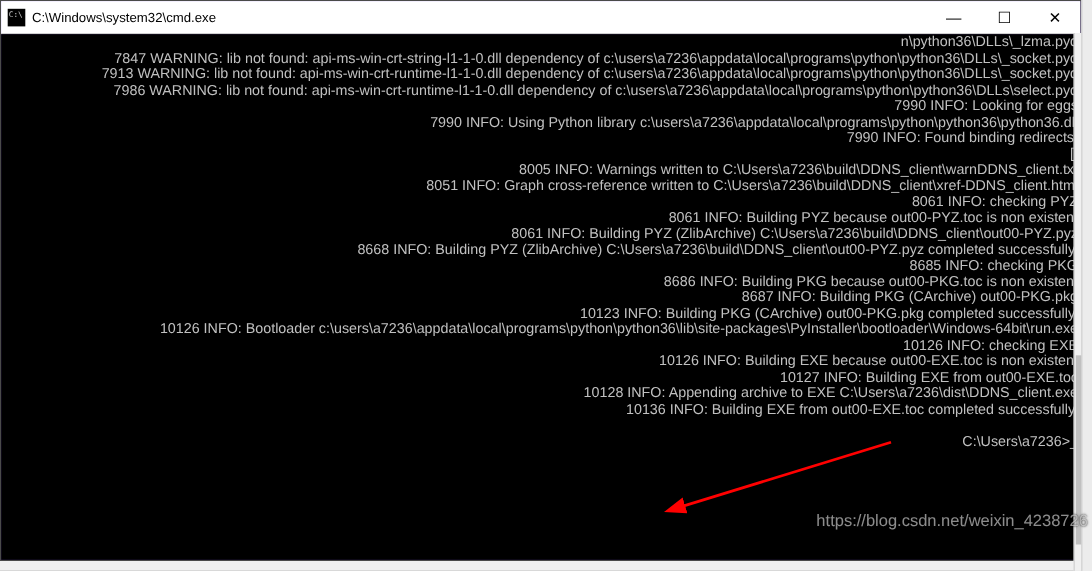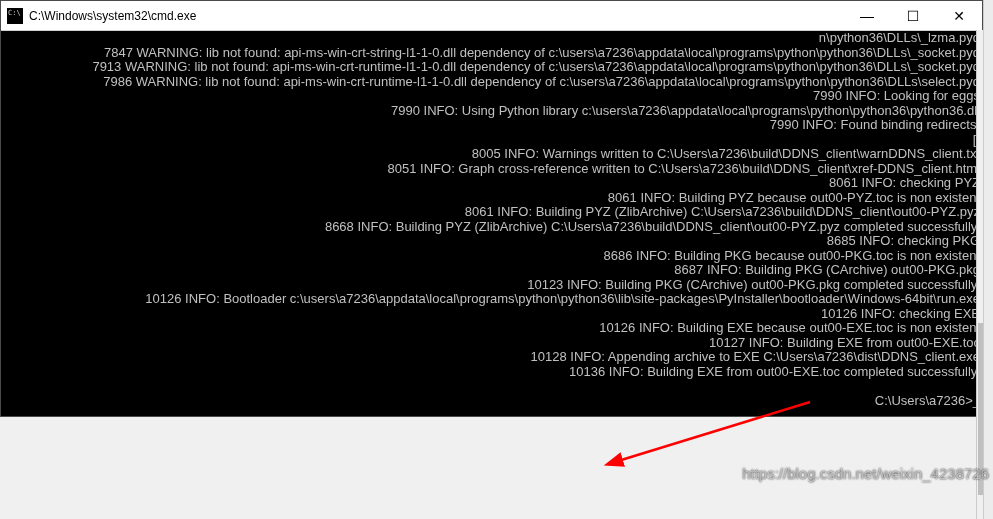--- a/index.html
+++ b/index.html
@@ -6,21 +6,21 @@
   body {
     width: 993px;
     height: 519px;
     background: #f0f0f0;
     font-family: "Segoe UI", Tahoma, sans-serif;
     position: relative;
     overflow: hidden;
   }
   .window {
     width: 983px;
-    height: 417px;
+    height: 510px;
     background: #8b5cf6;
     border: 1px solid #4a4a4a;
     display: flex;
     flex-direction: column;
   }
   .titlebar {
     height: 30px;
     background: #fff;
     display: flex;
     align-items: center;

